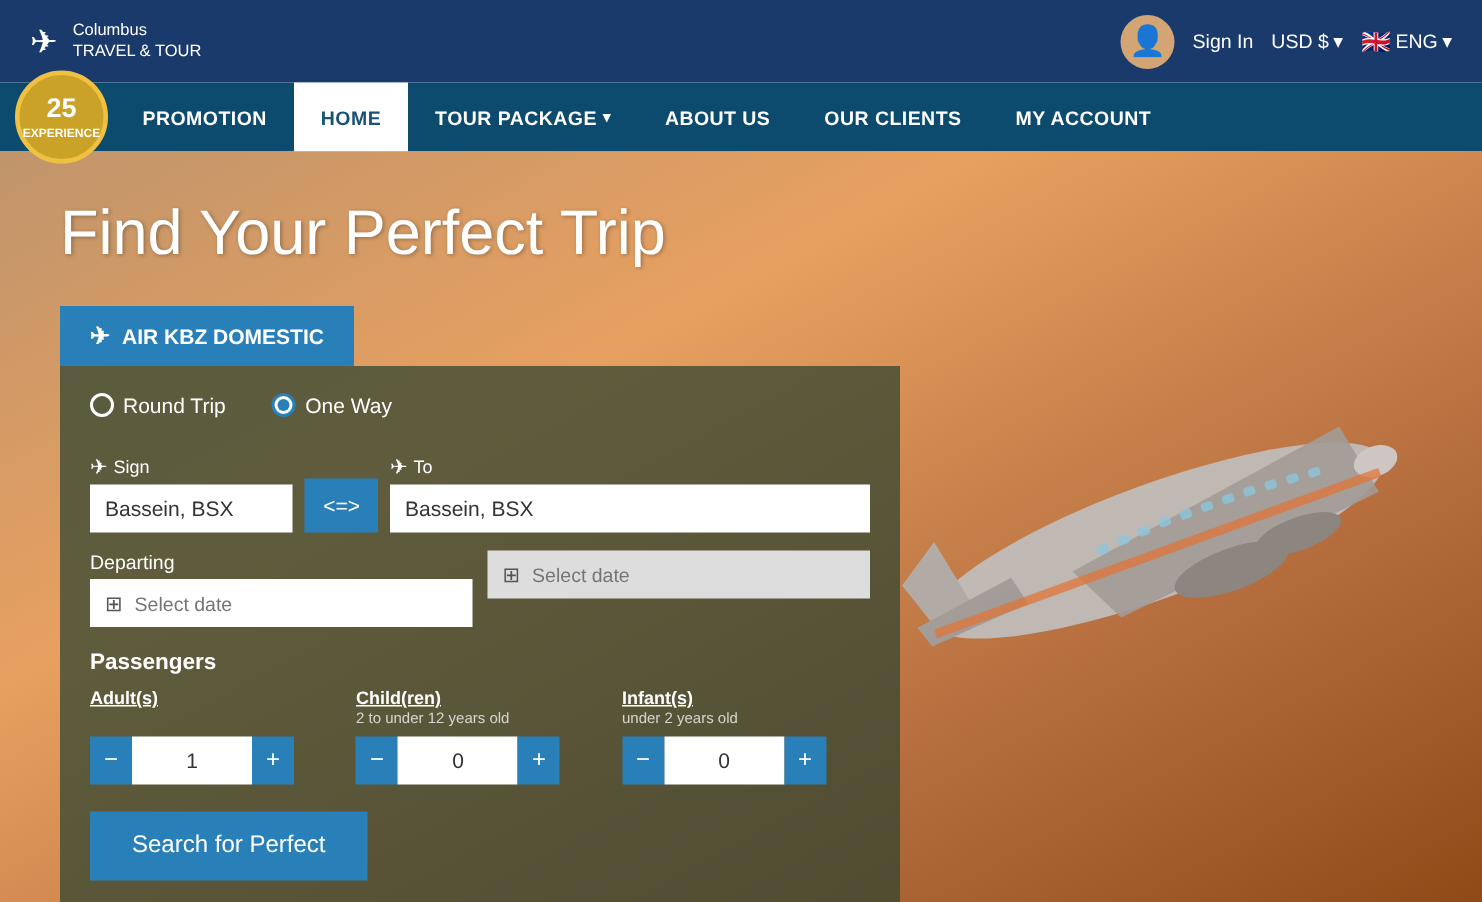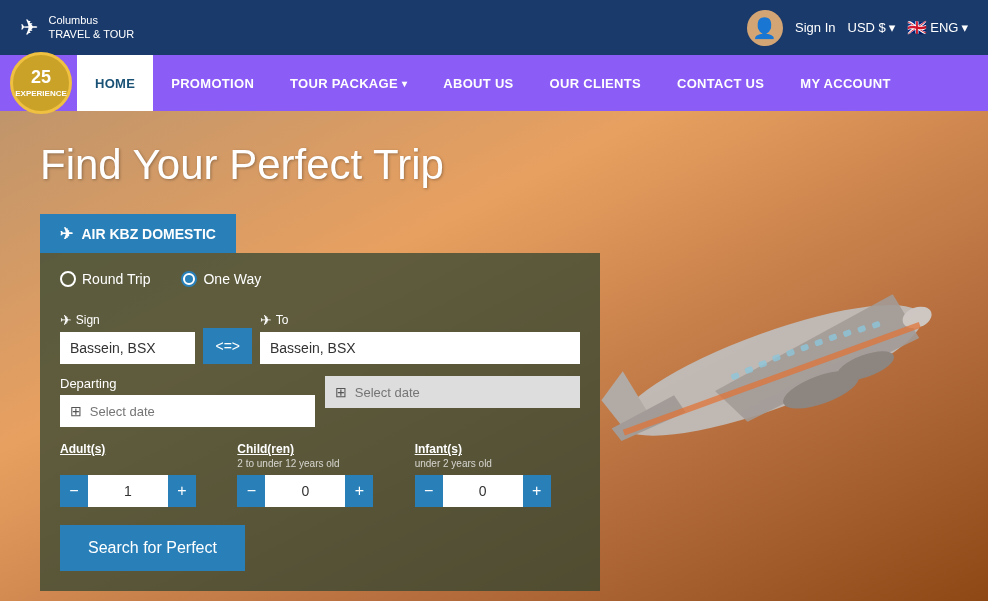--- a/index.html
+++ b/index.html
@@ -27,24 +27,24 @@
     .avatar-icon { font-size: 20px; }
     .top-btn { color: white; font-size: 13px; cursor: pointer; }
     .currency-btn, .lang-btn {
       color: white; font-size: 13px; cursor: pointer;
       display: flex; align-items: center; gap: 3px;
     }
     .flag { font-size: 16px; }
 
     
     .nav-bar {
-      background: #8b5cf6;
+      background: #0c4a6e;
       display: flex;
       align-items: center;
-      height: 56px;
+      height: 46px;
     }
     .badge-circle {
       width: 62px; height: 62px; border-radius: 50%;
       background: #c9a227;
       display: flex; align-items: center; justify-content: center;
       position: relative; margin-left: 10px; margin-right: 5px;
       border: 3px solid #f0c040; flex-shrink: 0;
       z-index: 10;
     }
     .badge-text { color: white; font-size: 8px; text-align: center; font-weight: bold; line-height: 1.2; }
@@ -223,38 +223,35 @@
 </div>
 
 <div class="nav-bar">
   <div class="badge-circle">
     <div class="badge-text">
       <span class="badge-years">25</span>
       <span>EXPERIENCE</span>
     </div>
   </div>
   <div class="nav-items">
+    <div class="nav-item">
+      <span>PROMOTION</span>
+    </div>
     <div class="nav-item active">
       <span>HOME</span>
-    </div>
-    <div class="nav-item">
-      <span>PROMOTION</span>
     </div>
     <div class="nav-item">
       <span>TOUR PACKAGE</span>
       <span class="nav-arrow">▾</span>
     </div>
     <div class="nav-item">
       <span>ABOUT US</span>
     </div>
     <div class="nav-item">
       <span>OUR CLIENTS</span>
-    </div>
-    <div class="nav-item">
-      <span>CONTACT US</span>
     </div>
     <div class="nav-item">
       <span>MY ACCOUNT</span>
     </div>
   </div>
 </div>
 
 <div class="hero">
 
   <svg class="hero-plane" viewBox="0 0 480 400" xmlns="http://www.w3.org/2000/svg">
@@ -356,20 +353,21 @@
       <div class="date-group">
         <div class="date-input-wrap date-wrap-disabled" style="background:#ddd;">
           <span class="cal-icon">⊞</span>
           <input class="date-input disabled" type="text" disabled="" style="background: rgb(221, 221, 221);" placeholder="Select date">
         </div>
       </div>
     </div>
 
     
     <div class="passengers-section">
+      <div class="passengers-title">Passengers</div>
       <div class="pax-row">
 
         <div class="pax-group">
           <div class="pax-label">Adult(s)</div>
           <div class="pax-sublabel">&nbsp;</div>
           <div class="pax-counter">
             <button class="pax-btn">−</button>
             <div class="pax-value">1</div>
             <button class="pax-btn">+</button>
           </div>

